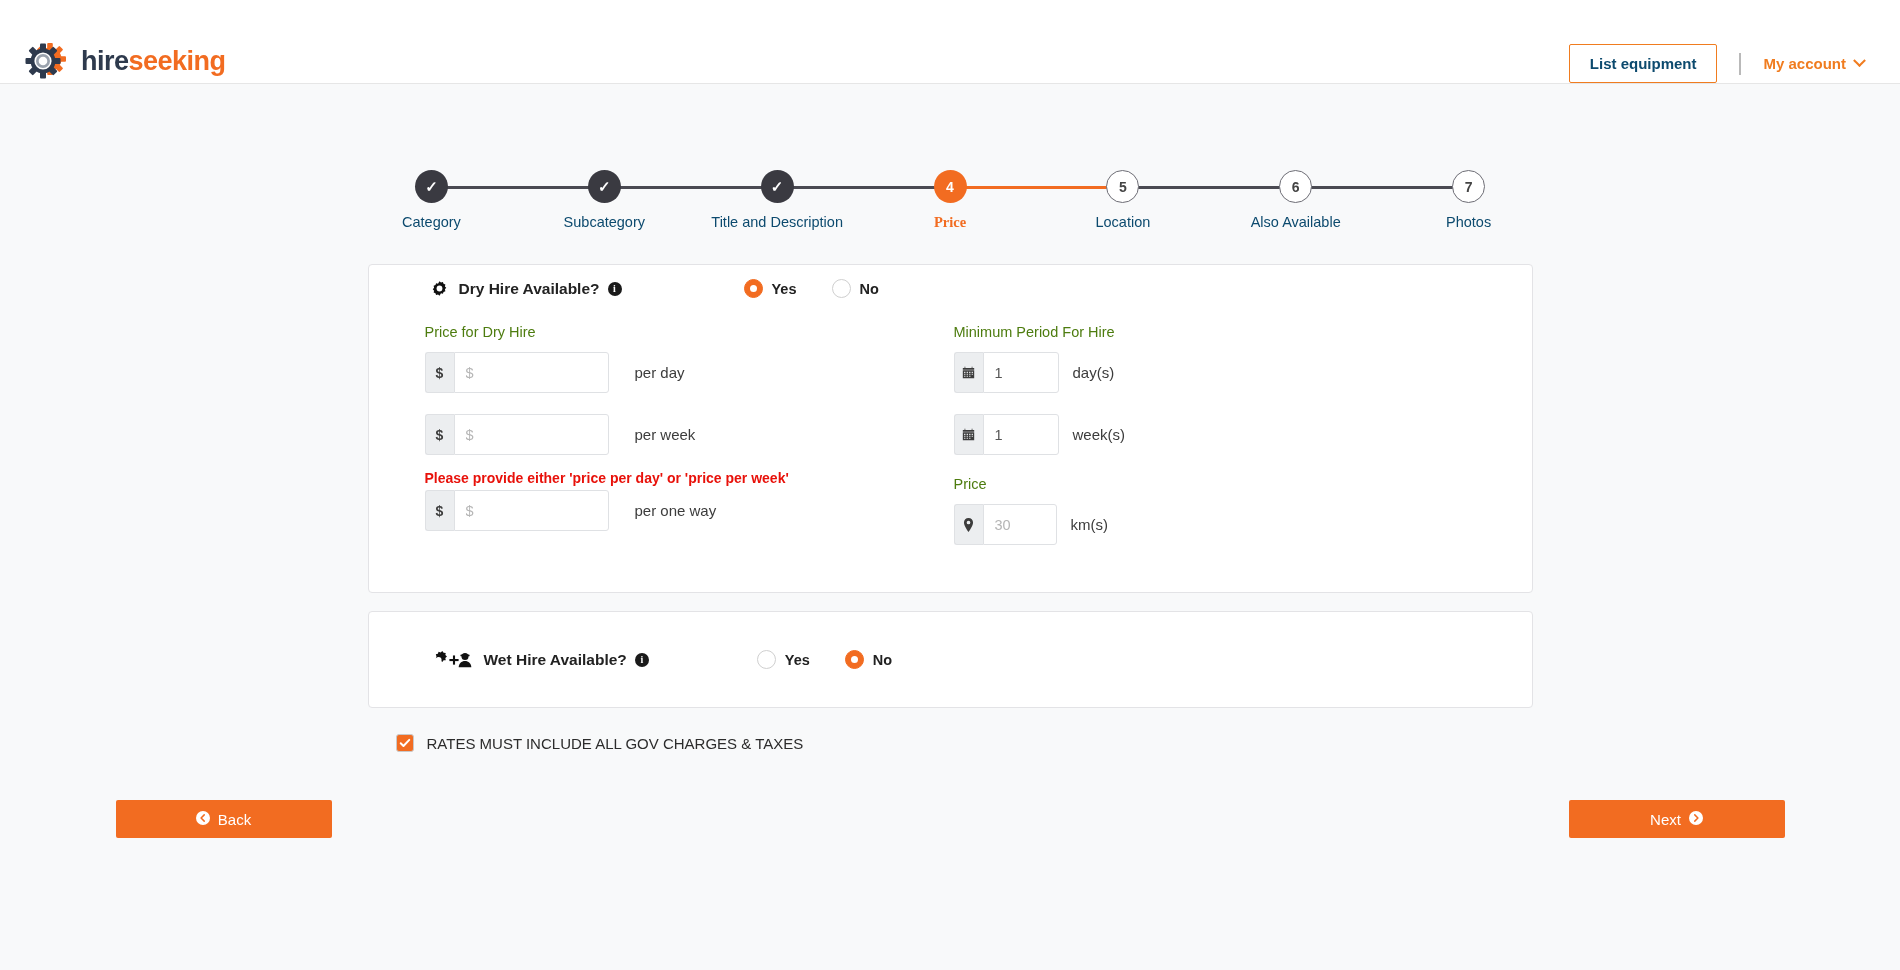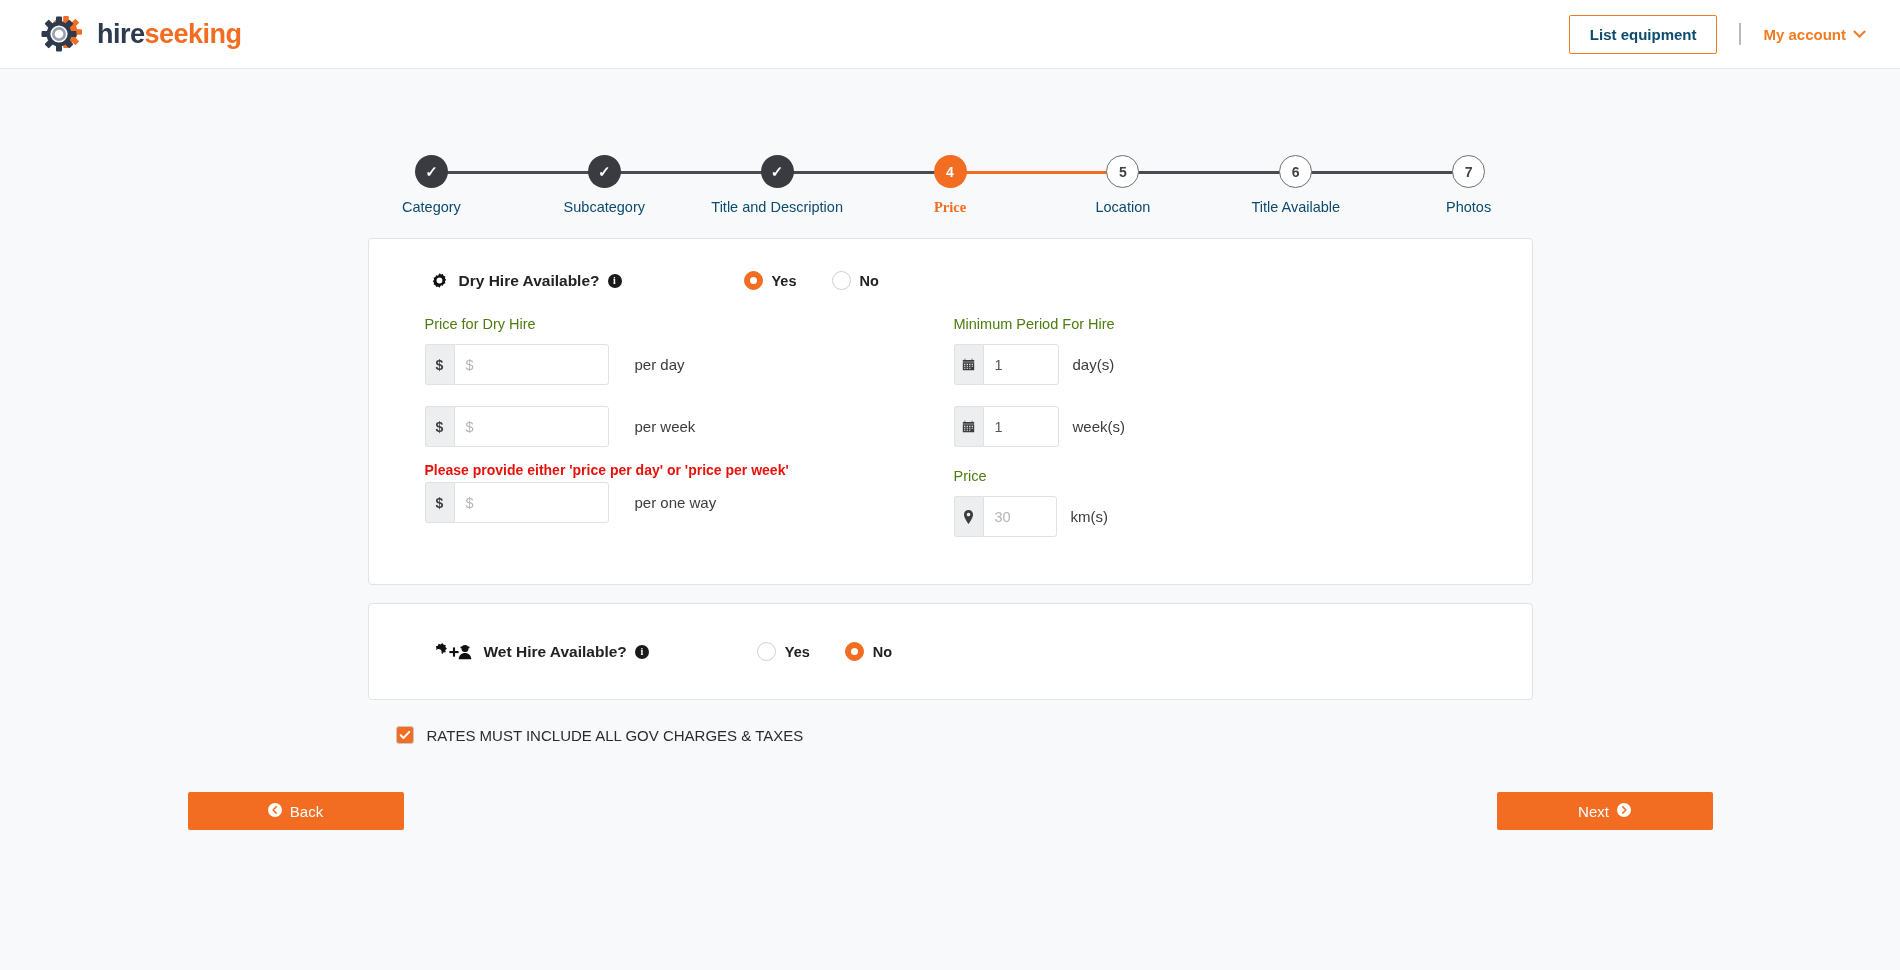--- a/index.html
+++ b/index.html
@@ -7,26 +7,26 @@
     margin: 0; padding: 0;
     width: 1900px; height: 970px;
     background: #f8f9fa;
     font-family: "Liberation Sans", sans-serif;
     color: #333;
     overflow: hidden;
   }
 
   
   .header {
-    height: 69px;
+    height: 84px;
     background: #ffffff;
     border-bottom: 1px solid #e6e6e6;
     display: flex;
-    align-items: center;
-    padding: 0 30px 0 40px;
+    align-items: flex-end;
+    padding: 0 30px 0 24px;
     position: relative;
   }
   .brand { display: flex; align-items: center; gap: 7px; text-decoration: none; }
   .brand-mark { position: relative; width: 50px; height: 44px; }
   .brand-word {
     font-size: 27px; font-weight: 600; letter-spacing: -0.5px;
     line-height: 1;
   }
   .brand-word .w1 { color: #2e3a4d; }
   .brand-word .w2 { color: #f26c21; }
@@ -111,21 +111,21 @@
   .step.active .step-label { color: #f26c21; font-weight: 700; font-family: Liberation Serif, serif; }
 
   
   .card {
     width: 1165px;
     margin: 0 auto;
     background: #fff;
     border: 1px solid #e3e3e6;
     border-radius: 4px;
   }
-  .card.first { margin-top: 22px; padding: 32px 28px 26px 28px; }
+  .card.first { margin-top: 33px; padding: 14px 28px 26px 28px; }
   .card.second { margin-top: 18px; padding: 30px 28px; min-height: 97px; display:flex; align-items:center;}
 
   .row-head {
     display: flex;
     align-items: center;
     padding-left: 34px;
   }
   .qicon { margin-right: 11px; display:flex; align-items:center; }
   .qtitle {
     font-size: 15.5px; font-weight: 700; color: #222;
@@ -215,21 +215,21 @@
     width: 18px; height: 18px; border-radius: 3px;
     background: #f26c21; border: 1px solid #c9c9c9;
     display:flex;align-items:center;justify-content:center;
     cursor: pointer; margin-right: 13px;
   }
   .cbox svg { display:block; }
   .cb-label { font-size: 15px; color: #2c2c2c; }
 
   
   .navrow {
-    width: 1525px;
+    width: 1669px;
     margin: 48px auto 0 auto;
     display: flex; justify-content: space-between; align-items: center;
   }
   .btn-nav {
     width: 216px; height: 38px;
     background: #f26c21;
     color: #fff; border: none; border-radius: 2px;
     font-size: 15px; font-family: inherit;
     display: flex; align-items: center; justify-content: center;
     gap: 8px; cursor: pointer;
@@ -317,21 +317,21 @@
 
       <div class="step todo">
         <span class="line"></span>
         <span class="bubble todo">5</span>
         <span class="step-label">Location</span>
       </div>
 
       <div class="step todo">
         <span class="line"></span>
         <span class="bubble todo">6</span>
-        <span class="step-label">Title Available</span>
+        <span class="step-label">Also Available</span>
       </div>
 
       <div class="step todo">
 
         <span class="bubble todo">7</span>
         <span class="step-label">Photos</span>
       </div>
 
     </div>
   </div>

